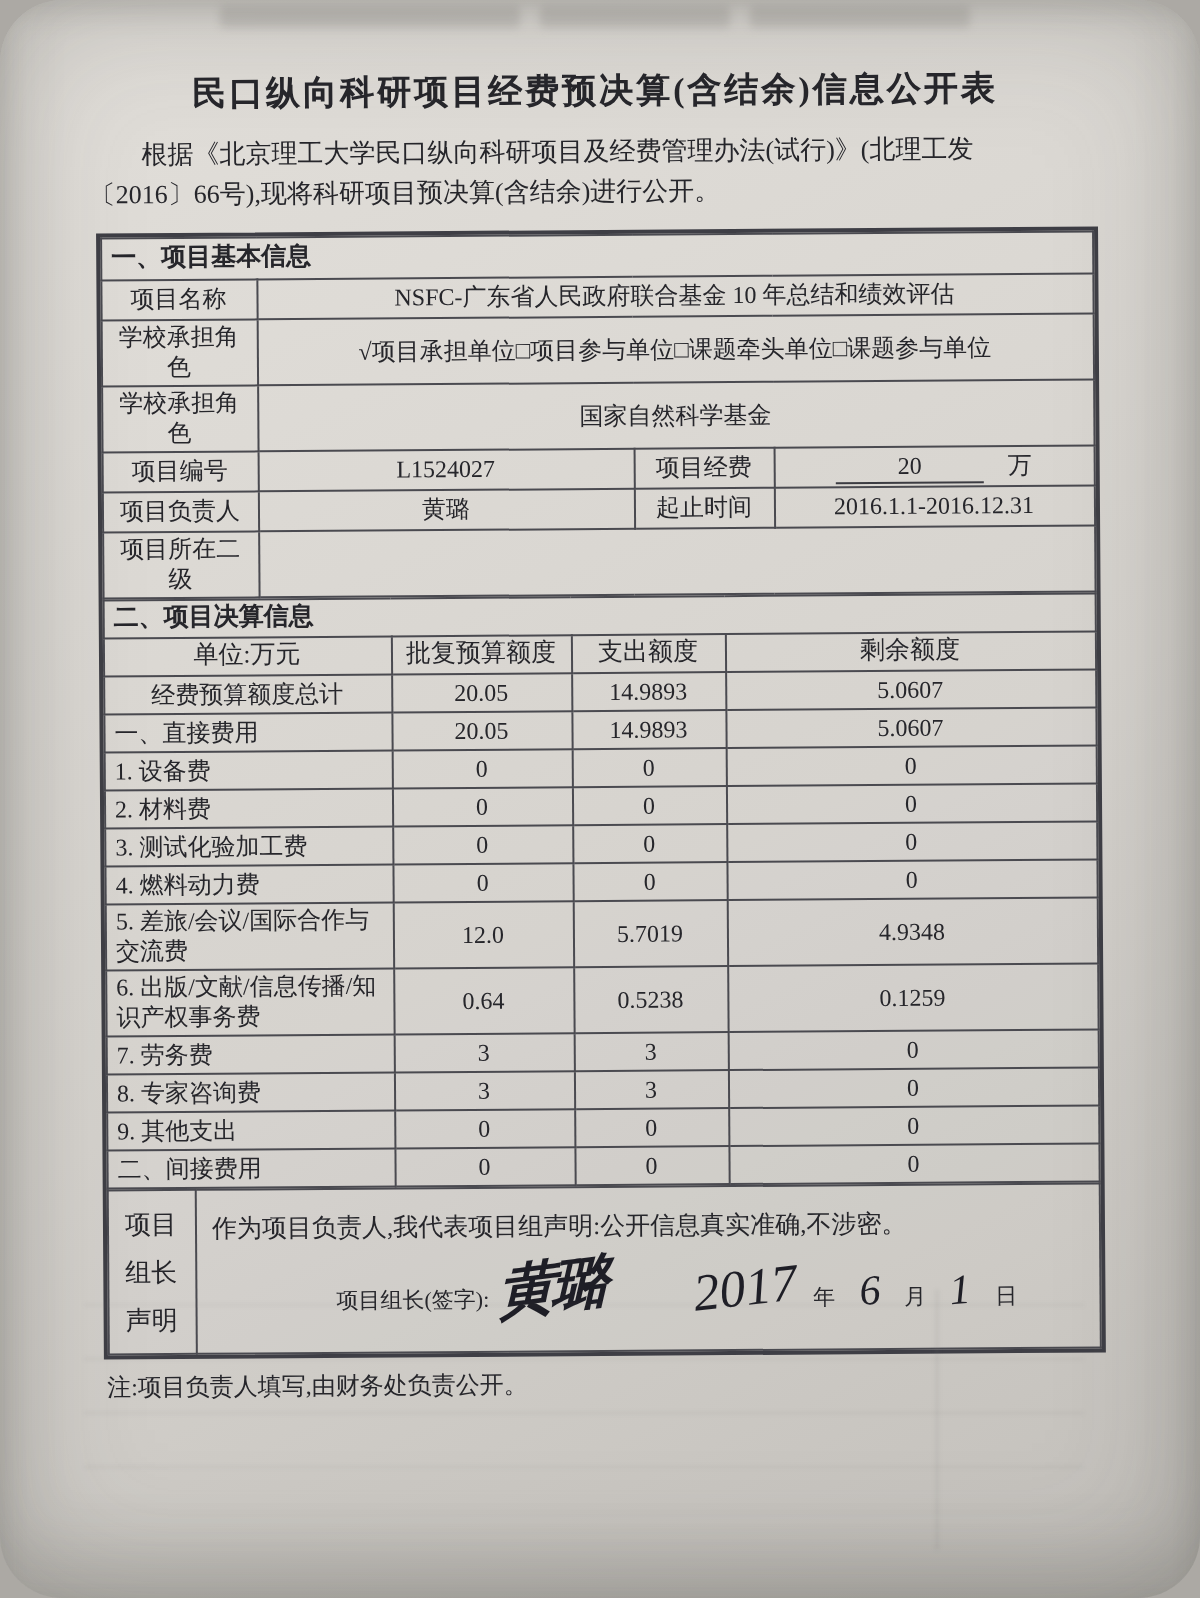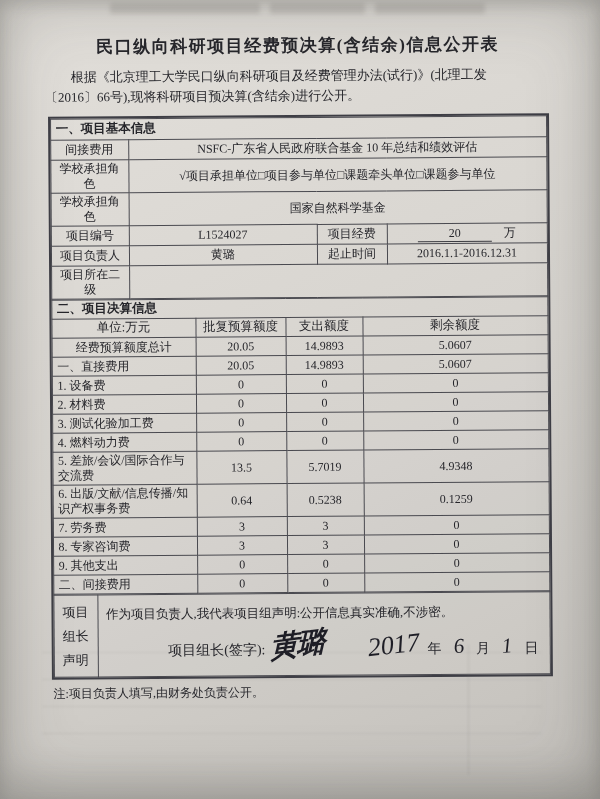--- a/index.html
+++ b/index.html
@@ -4,20 +4,21 @@
 <style>
   html,body{margin:0;padding:0;}
   body{
     width:600px;height:799px;background:#aca9a4;
     font-family:"Liberation Serif","DejaVu Serif",serif;
   }
   .photo{
     position:relative;width:600px;height:799px;overflow:hidden;
     background:linear-gradient(155deg,#e2dfda 0%,#dbd8d3 30%,#d5d2cd 55%,#cbc8c3 80%,#c2bfba 100%);
     color:#26262b;
+    border-radius:31px;
   }
   .photo .vignette{
     position:absolute;inset:0;pointer-events:none;
     box-shadow:inset 0 0 70px rgba(62,60,56,.28), inset 0 -20px 34px rgba(70,68,64,.16), inset 0 6px 14px rgba(90,88,84,.18);
   }
   .content{position:absolute;inset:0;transform:rotate(-0.4deg);}
   
   .ghost-top{position:absolute;top:3px;left:110px;display:flex;gap:10px;filter:blur(2.2px);opacity:.4;}
   .ghost-top i{display:block;height:11px;background:#a9a6a1;border-radius:2px;}
   .ghost-lines{position:absolute;left:42px;top:652px;width:500px;opacity:.55;filter:blur(1px);}
@@ -40,21 +41,21 @@
   td.c{text-align:center;}
   .t2 tr{height:19px;}
   .num{font-family:"Liberation Serif","DejaVu Serif",serif;}
   .uline{display:inline-block;min-width:74px;text-align:center;border-bottom:1px solid #3c3c42;margin-right:12px;}
 
   .t3 td{vertical-align:middle;}
   .declbl{width:44px;text-align:center;font-size:13px;line-height:1.85;}
   .decbody{text-align:left;padding:7px 8px 8px;vertical-align:top;height:66px;}
   .dectext{font-size:12.5px;}
   .signline{display:flex;align-items:baseline;margin-top:13px;padding-left:62px;}
-  .slabel,.unit{font-size:14px;white-space:nowrap;text-align:right;}
+  .slabel,.unit{font-size:11px;white-space:nowrap;text-align:right;}
   .hw{font-style:italic;color:#1e1e26;}
   .sig{display:inline-block;font-size:29px;font-weight:bold;letter-spacing:-2px;transform:rotate(-7deg) skewX(-7deg);margin:-8px 10px 0 4px;}
   .hyear{display:inline-block;font-size:26px;transform:rotate(-6deg);margin:-6px 6px 0 34px;}
   .hnum{display:inline-block;font-size:21px;transform:rotate(-4deg);margin:-4px 10px 0 10px;}
   .unit{margin:0 2px;}
 
   .footnote{width:497px;margin:6px auto 0;font-size:12px;text-align:left;}
 </style>
 </head>
 <body>
@@ -81,21 +82,21 @@
             <col style="width:78px">
             <col style="width:188px">
             <col style="width:70px">
             <col>
           </colgroup>
         <tbody>
             <tr class="section">
           <td colspan="4">一、项目基本信息</td>
         </tr>
         <tr>
-          <td>间接费用</td>
+          <td>项目名称</td>
           <td colspan="3">NSFC-广东省人民政府联合基金 10 年总结和绩效评估</td>
         </tr>
         <tr>
           <td>学校承担角色</td>
           <td colspan="3">√项目承担单位□项目参与单位□课题牵头单位□课题参与单位</td>
         </tr>
         <tr>
           <td>学校承担角色</td>
           <td colspan="3">国家自然科学基金</td>
         </tr>
@@ -168,21 +169,21 @@
           <td class="num">0</td>
         </tr>
         <tr>
           <td class="l">4. 燃料动力费</td>
           <td class="num">0</td>
           <td class="num">0</td>
           <td class="num">0</td>
         </tr>
         <tr>
           <td class="l">5. 差旅/会议/国际合作与交流费</td>
-          <td class="num">13.5</td>
+          <td class="num">12.0</td>
           <td class="num">5.7019</td>
           <td class="num">4.9348</td>
         </tr>
         <tr>
           <td class="l">6. 出版/文献/信息传播/知识产权事务费</td>
           <td class="num">0.64</td>
           <td class="num">0.5238</td>
           <td class="num">0.1259</td>
         </tr>
         <tr>

